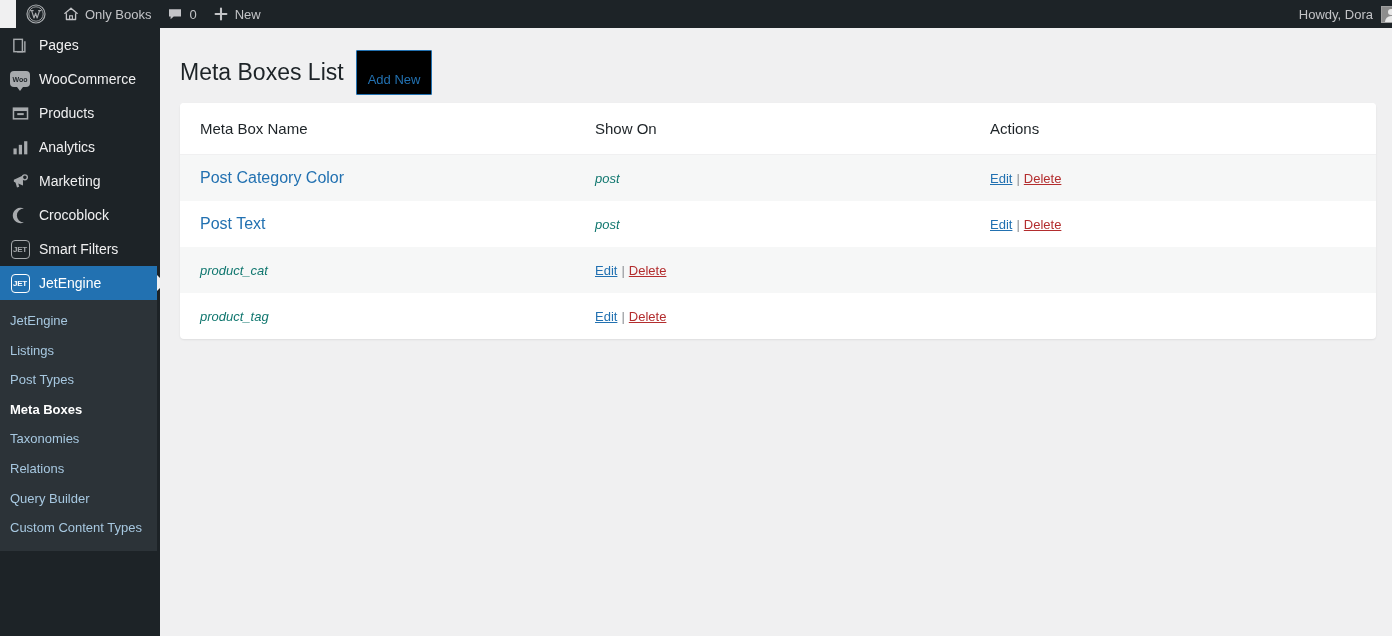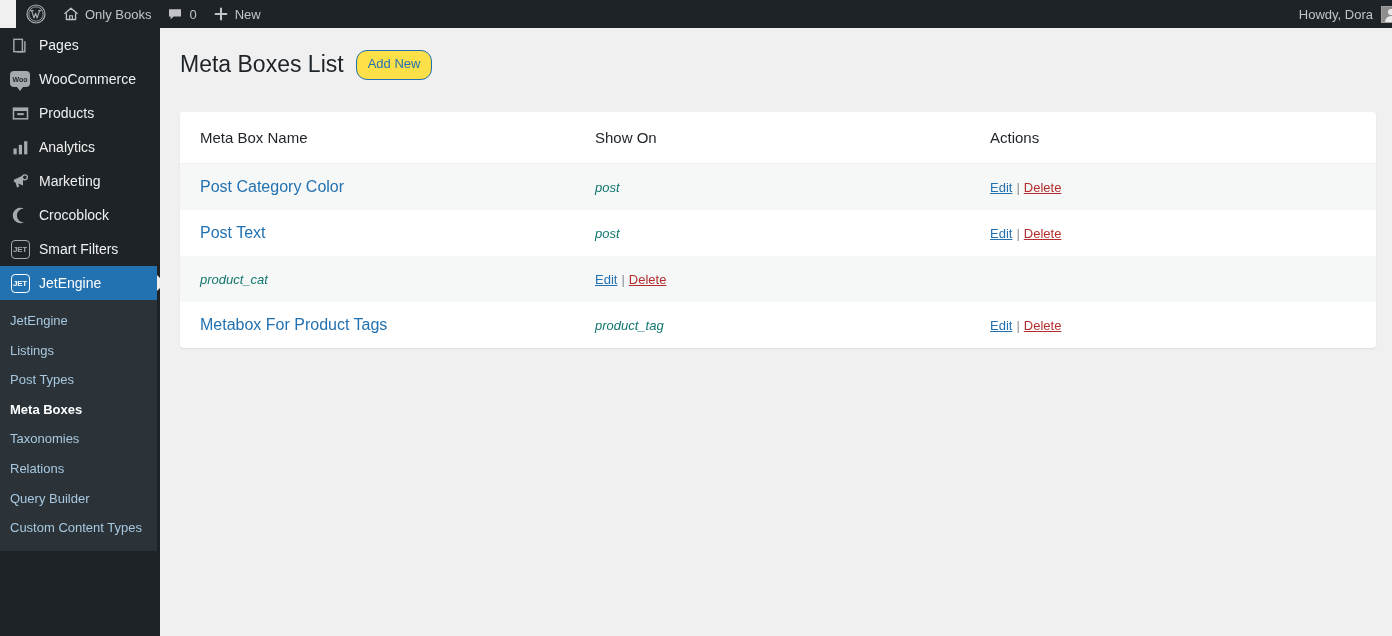--- a/index.html
+++ b/index.html
@@ -129,32 +129,32 @@
     display: flex; align-items: center;
     gap: 12px;
     padding-top: 22px; padding-bottom: 0;
   }
   #page-title {
     font-size: 23px; font-weight: 400;
     color: #1d2327; line-height: 1.3;
   }
   #add-new-btn {
     font-size: 13px; color: #2271b1;
-    background: #fde047;
+    background: #000000;
     border: 1px solid #2271b1;
-    border-radius: 11px;
-    padding: 4px 11px 5px 11px;
+    border-radius: 1px;
+    padding: 20px 11px 5px 11px;
     line-height: 1.4;
     cursor: pointer;
     font-family: "Liberation Sans", sans-serif;
   }
 
   
   #mb-table {
-    margin-top: 32px;
+    margin-top: 8px;
     width: 1196px;
     background: #fff;
     border-radius: 4px;
     box-shadow: 0 1px 2px rgba(0,0,0,.08);
     overflow: hidden;
   }
   .tr {
     display: flex; align-items: center;
     min-height: 46px;
     padding: 0 20px;
@@ -359,21 +359,20 @@
     </div>
 
     <div class="tr alt">
       <div class="c-show"><span class="show-on">product_cat</span></div>
       <div class="c-act">
         <a class="act-edit">Edit</a><span class="act-sep">|</span><a class="act-del">Delete</a>
       </div>
     </div>
 
     <div class="tr">
-      <div class="c-name"><a class="mb-link">Metabox For Product Tags</a></div>
       <div class="c-show"><span class="show-on">product_tag</span></div>
       <div class="c-act">
         <a class="act-edit">Edit</a><span class="act-sep">|</span><a class="act-del">Delete</a>
       </div>
     </div>
 
   </div>
 </div>
 
 </body></html>

